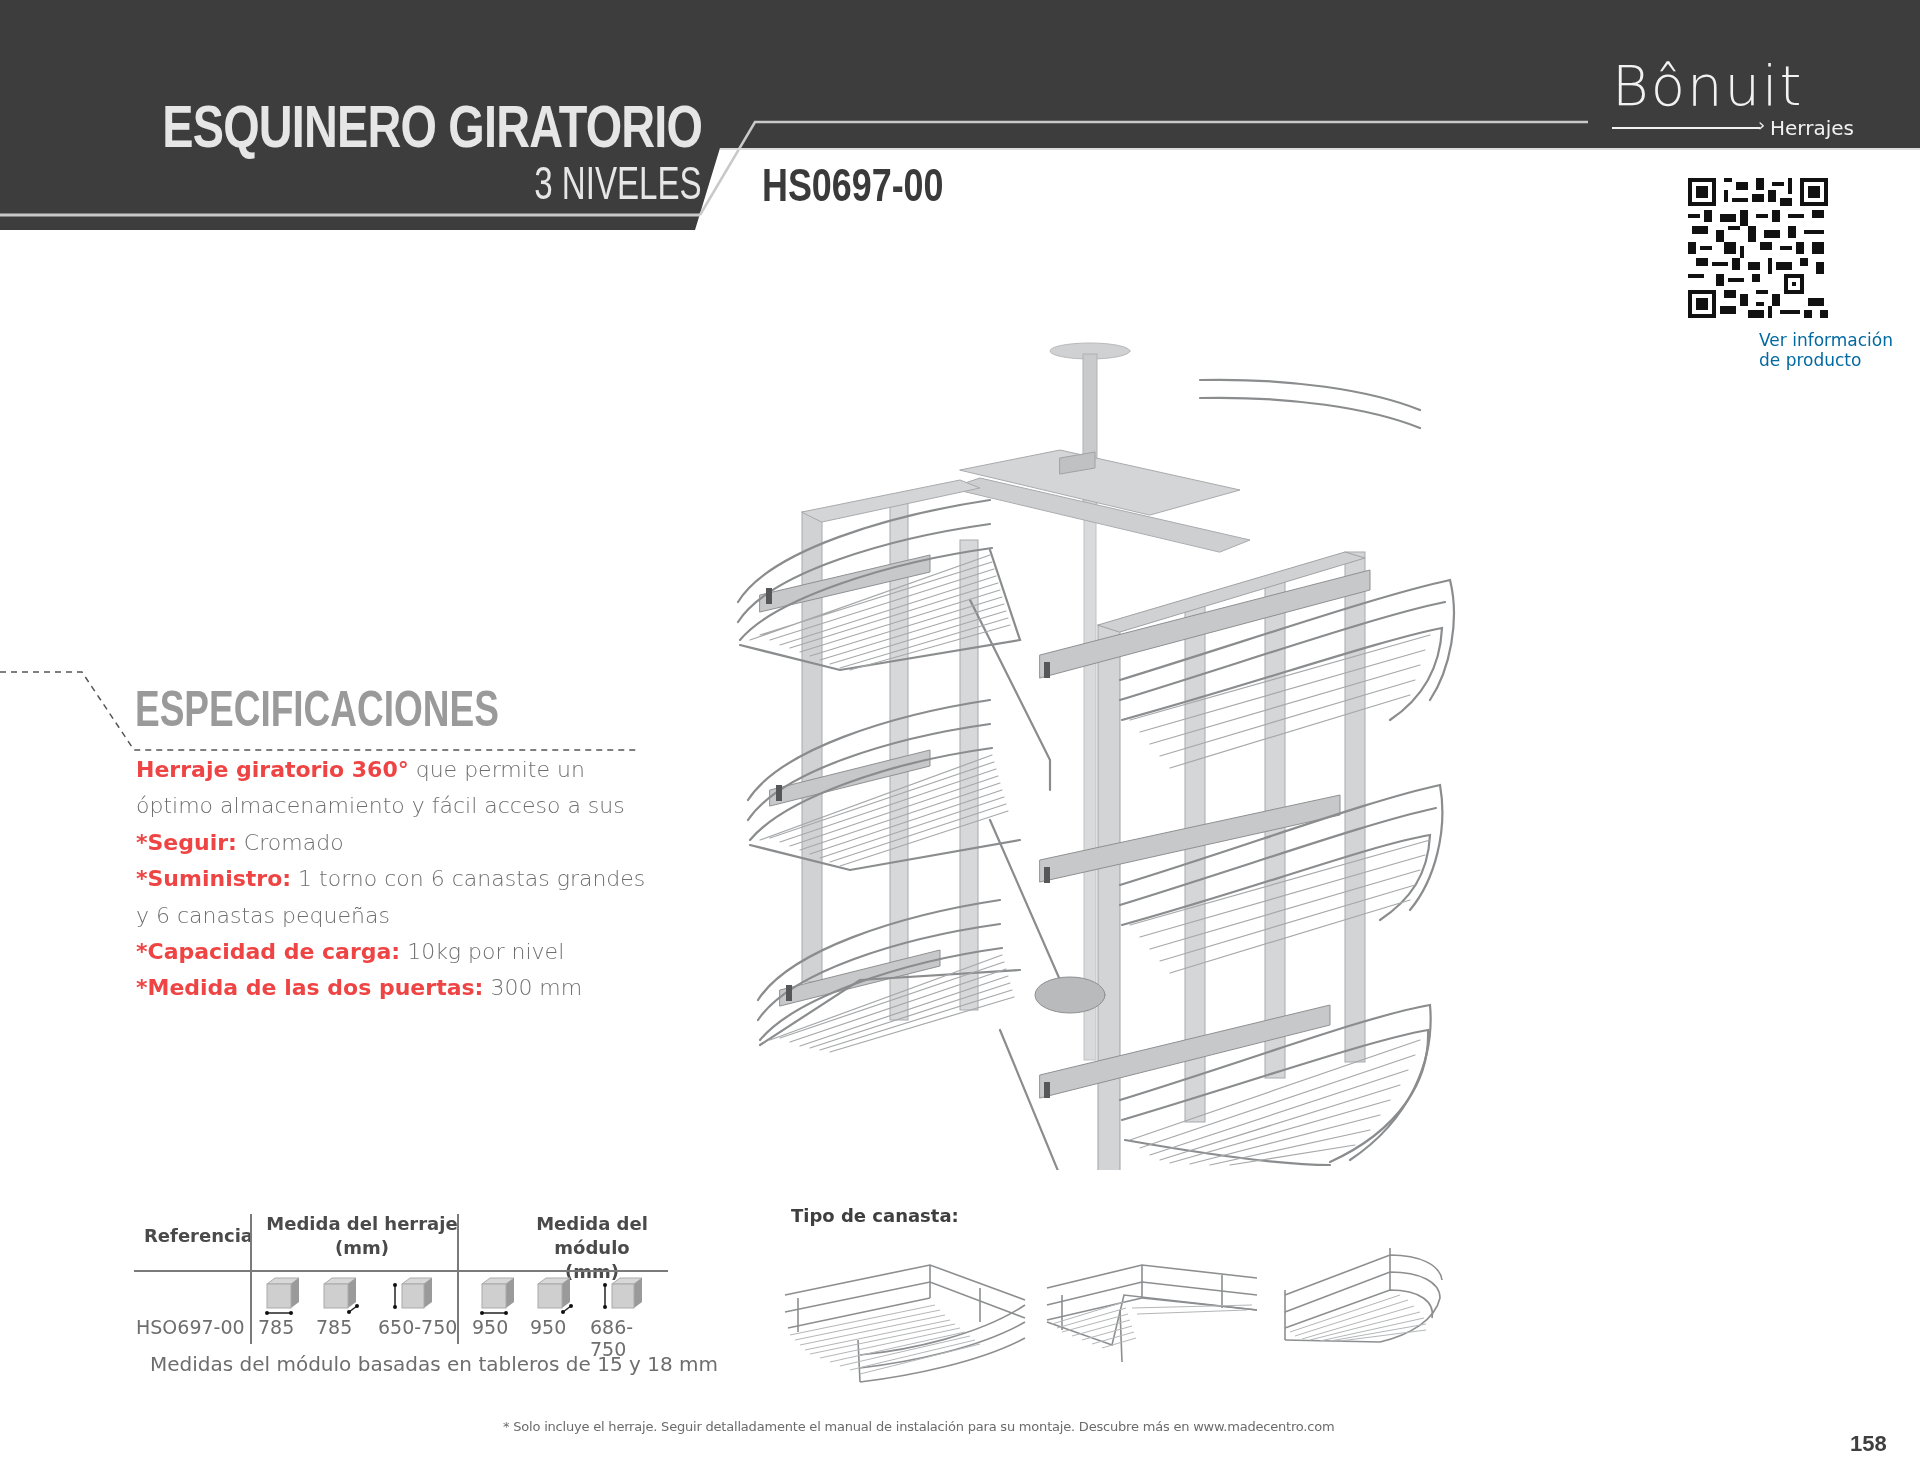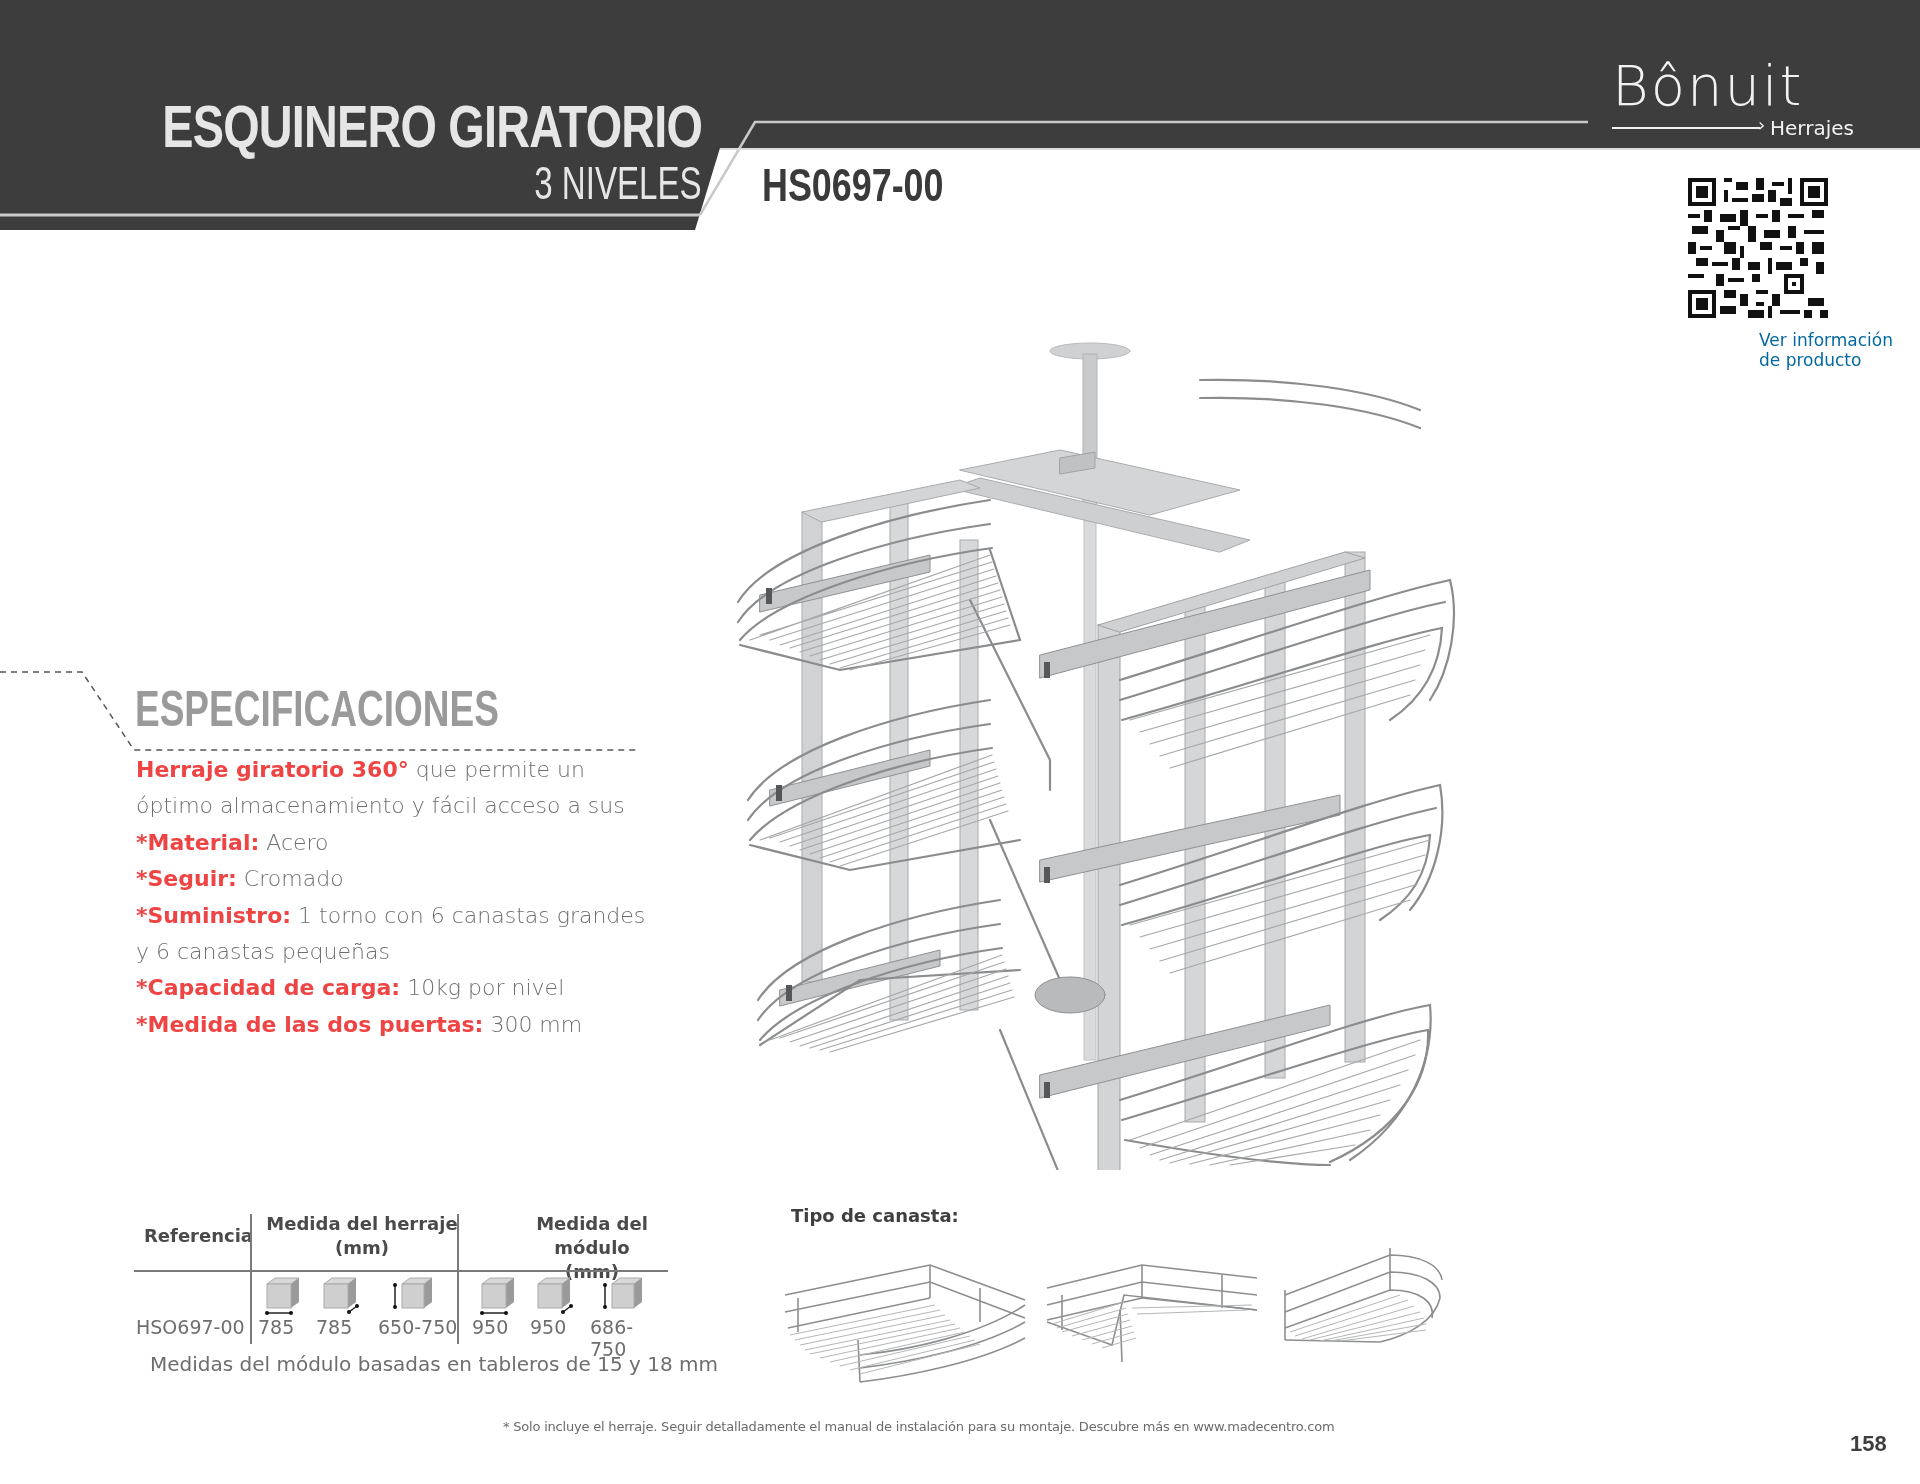--- a/index.html
+++ b/index.html
@@ -191,21 +191,20 @@
 </div>
 
 <svg class="spec-decor" width="660" height="100" viewBox="0 0 660 100">
   <polyline points="0,12 82,12 134,90 640,90" fill="none" stroke="#555" stroke-width="1.5" stroke-dasharray="6,5"></polyline>
 </svg>
 <div class="spec-title">ESPECIFICACIONES</div>
 
 <div class="spec-body">
   <div class="spec-line"><b>Herraje giratorio 360°</b><span> que permite un</span></div>
   <div class="spec-line">óptimo almacenamiento y fácil acceso a sus</div>
-  <div class="spec-line"><b>*Material:</b><span> Acero</span></div>
   <div class="spec-line"><b>*Seguir:</b><span> Cromado</span></div>
   <div class="spec-line"><b>*Suministro:</b><span> 1 torno con 6 canastas grandes</span></div>
   <div class="spec-line"><span>y 6 canastas pequeñas</span></div>
   <div class="spec-line"><b>*Capacidad de carga:</b><span> 10kg por nivel</span></div>
   <div class="spec-line"><b>*Medida de las dos puertas:</b><span> 300 mm</span></div>
 </div>
 
 <div class="product-image" aria-label="Esquinero giratorio de 3 niveles con canastas cromadas">
   <svg width="740" height="830" viewBox="0 0 740 830" fill="none" stroke-linecap="round">
 

